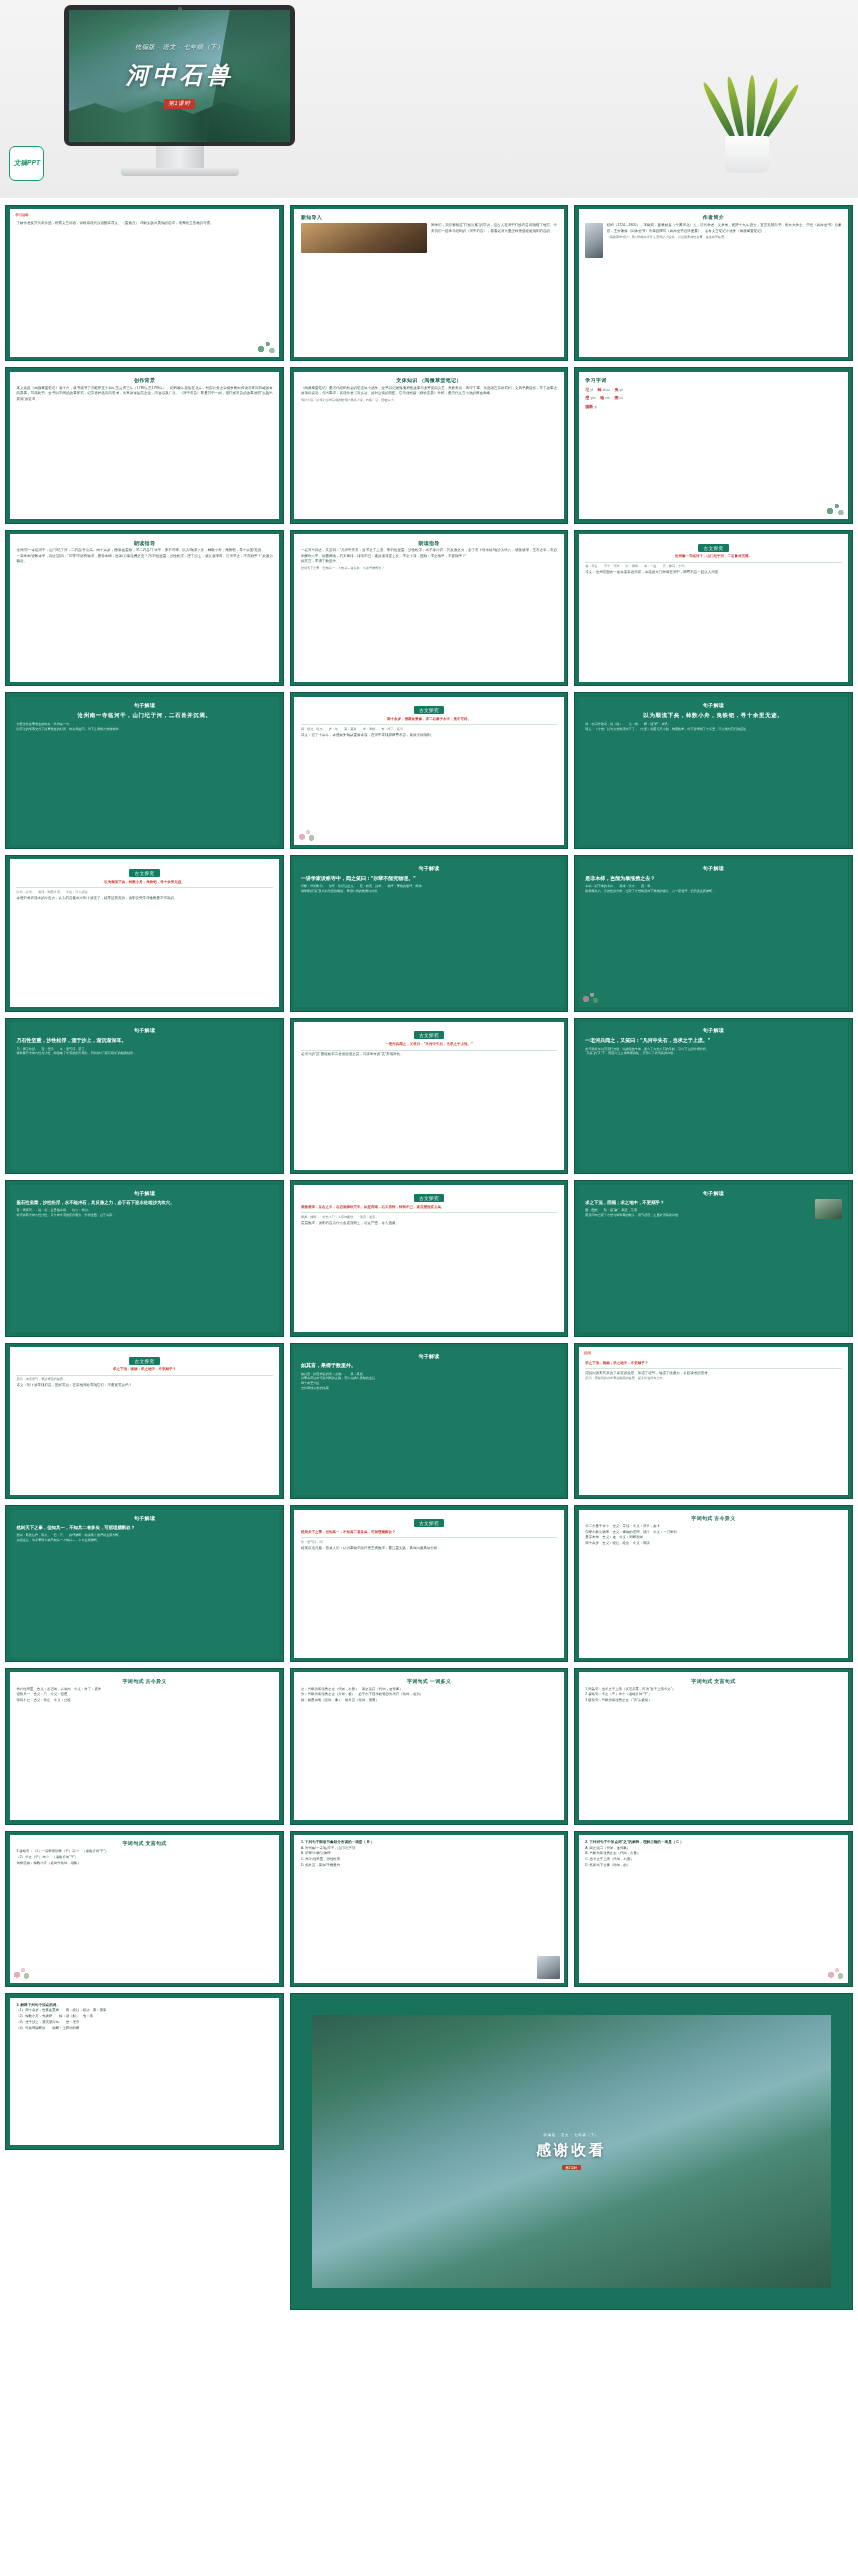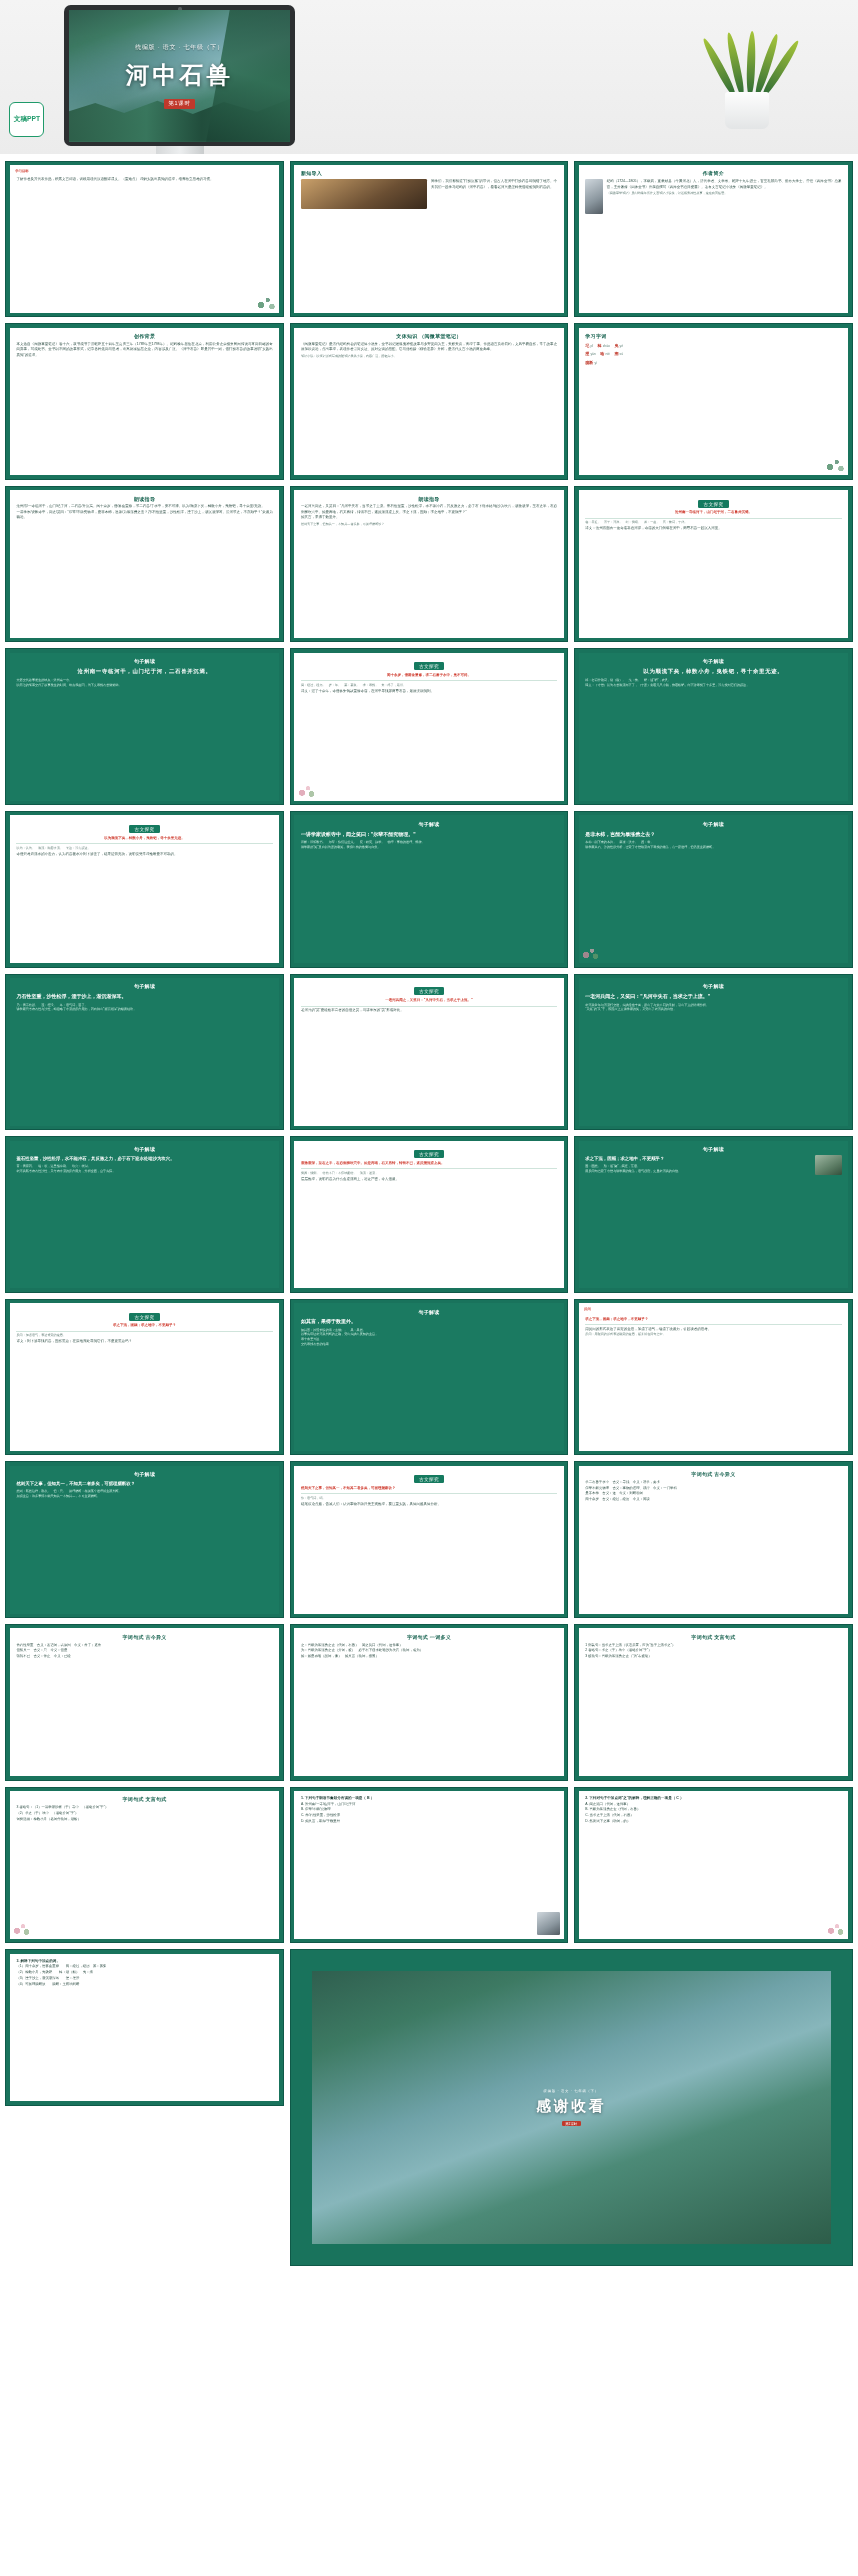--- a/index.html
+++ b/index.html
@@ -7,23 +7,24 @@
   body {
     width:858px;
     background:#ffffff;
     font-family:"Liberation Sans","DejaVu Sans",sans-serif;
     color:#1d3c34;
   }
   
   .hero {
     position:relative;
     width:858px;
-    height:154px;
+    height:198px;
     background:linear-gradient(180deg,#f4f4f4 0%,#ececec 100%);
     overflow:hidden;
+    font-style:italic;
   }
   .monitor {
     position:absolute;
     left:64px; top:5.4px;
     width:231px; height:141px;
     background:#2c2f31;
     border-radius:6.7px;
     padding:4.7px 4.7px 4.7px 4.7px;
   }
   .monitor .cam {

